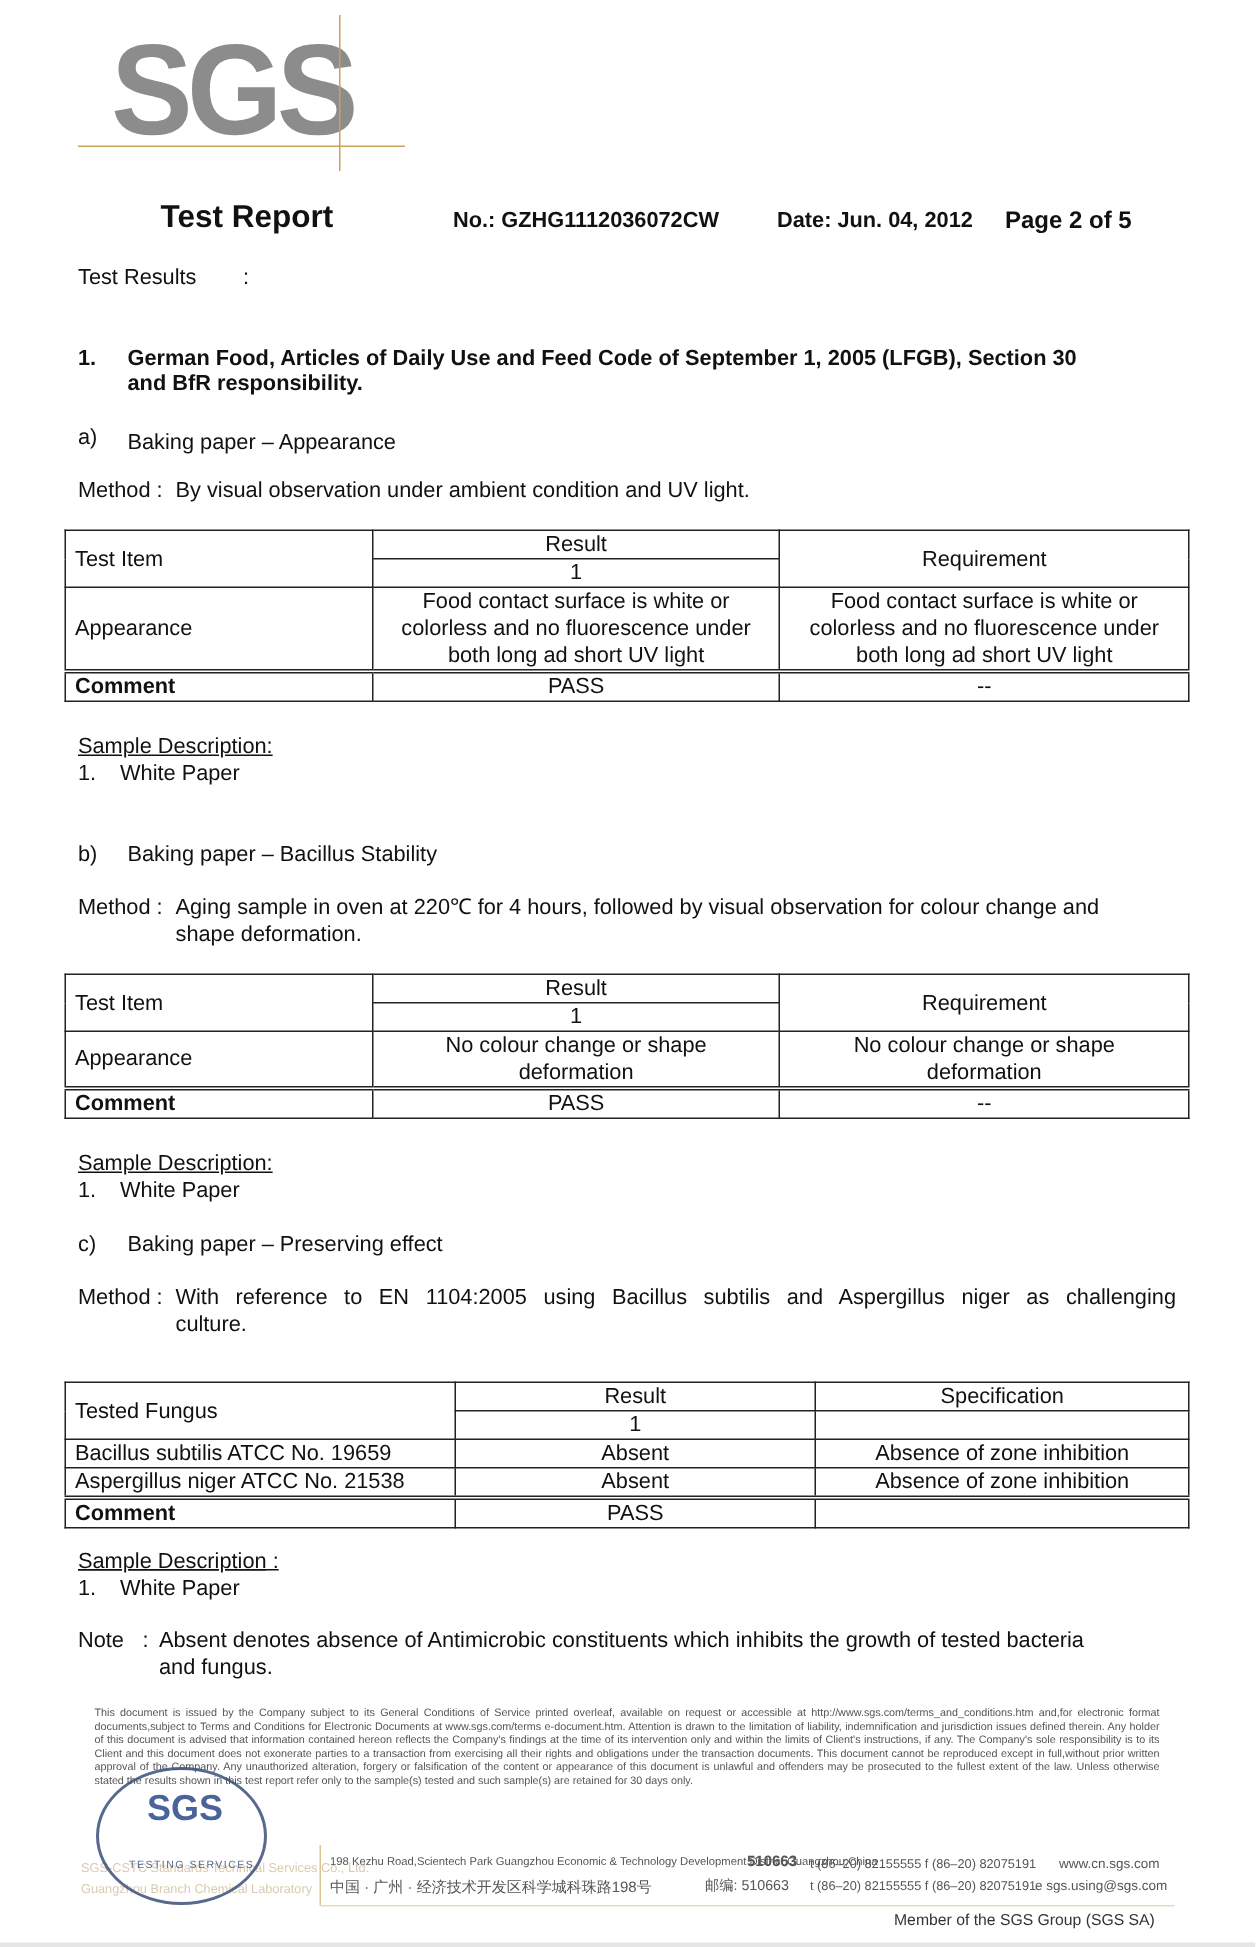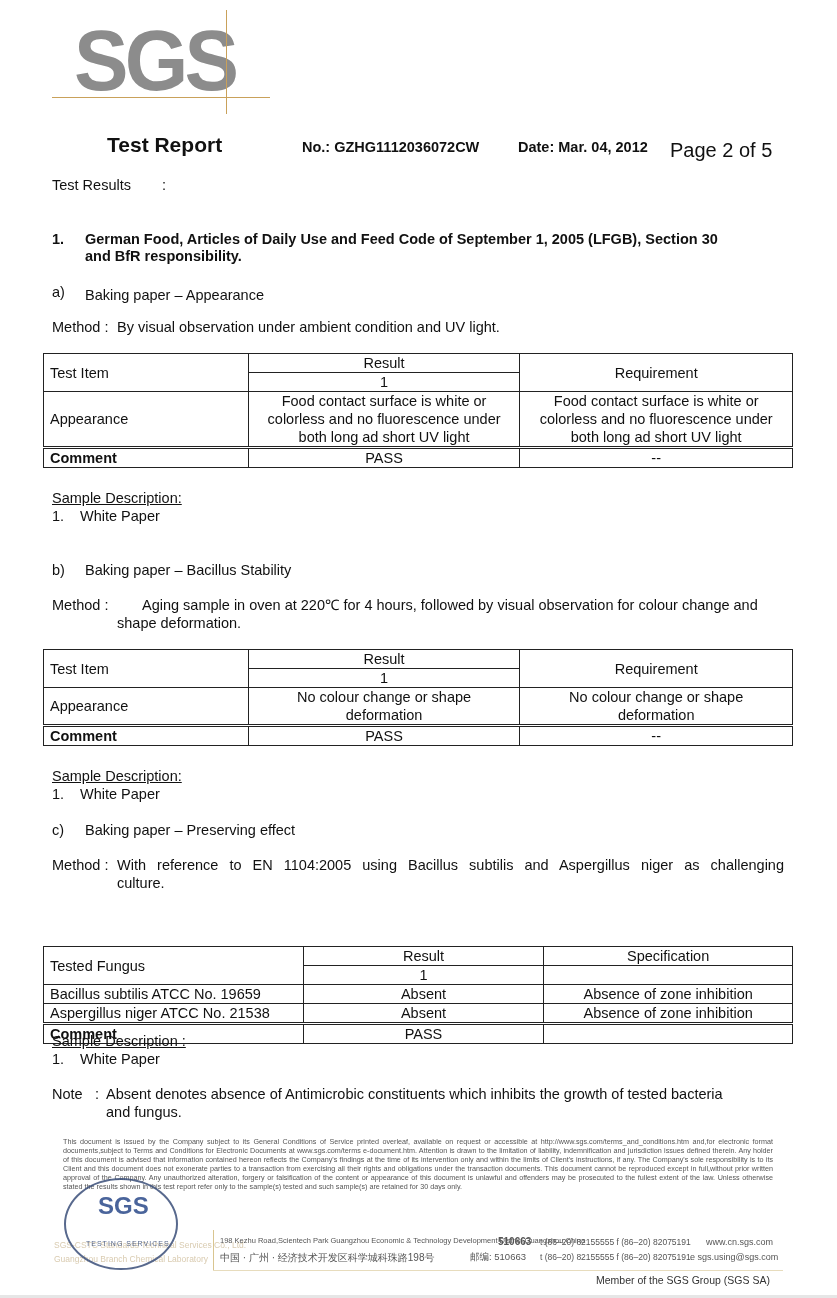--- a/index.html
+++ b/index.html
@@ -10,21 +10,21 @@
   .logo { left:52px; top:10px; width:220px; height:105px; }
   .logo-text { position:absolute; left:22px; top:2px; font-family:"Liberation Sans", sans-serif;
                font-weight:bold; font-size:86px; letter-spacing:-4px; color:#8c8c8c;
                transform:scaleX(0.95); transform-origin:left; line-height:96px; }
   .logo-hline { position:absolute; left:0; top:87px; width:218px; height:1px; background:#c9a15a; }
   .logo-vline { position:absolute; left:174px; top:0; width:1px; height:104px; background:#c9a15a; }
 
   .hdr-title { left:107px; top:133px; font-size:21px; font-weight:bold; }
   .hdr-no { left:302px; top:139px; font-size:14.5px; font-weight:bold; }
   .hdr-date { left:518px; top:139px; font-size:14.5px; font-weight:bold; }
-  .hdr-page { left:670px; top:139px; font-size:20px; font-weight:normal; }
+  .hdr-page { left:670px; top:139px; font-size:16px; font-weight:bold; }
 
   .txt { font-size:14.5px; line-height:18px; }
   .bold { font-weight:bold; }
   .u { text-decoration:underline; }
 
   table.rt { position:absolute; border-collapse:collapse; font-size:14.5px; }
   table.rt td { border:1px solid #222; padding:0 6px; line-height:18px; height:18px; }
   table.rt td.c { text-align:center; }
   table.rt tr.cmt td { border-top:3px double #222; font-weight:normal; }
   table.rt tr.cmt td.lbl { font-weight:bold; }
@@ -51,21 +51,21 @@
 <body>
 
 <div class="abs logo">
   <div class="logo-text">SGS</div>
   <div class="logo-hline"></div>
   <div class="logo-vline"></div>
 </div>
 
 <div class="abs hdr-title">Test Report</div>
 <div class="abs hdr-no">No.: GZHG1112036072CW</div>
-<div class="abs hdr-date">Date: Mar. 04, 2012</div>
+<div class="abs hdr-date">Date: Jun. 04, 2012</div>
 <div class="abs hdr-page">Page 2 of  5</div>
 
 <div class="abs txt" style="left:52px;top:176px;">Test Results</div>
 <div class="abs txt" style="left:162px;top:176px;">:</div>
 
 <div class="abs txt bold" style="left:52px;top:230px;">1.</div>
 <div class="abs txt bold" style="left:85px;top:230px;">German Food, Articles of Daily Use and Feed Code of September 1, 2005 (LFGB), Section 30</div>
 <div class="abs txt bold" style="left:85px;top:247px;">and BfR responsibility.</div>
 
 <div class="abs txt" style="left:52px;top:283px;">a)</div>
@@ -109,21 +109,21 @@
 </tbody>
   </table>
 
 <div class="abs txt u" style="left:52px;top:489px;">Sample Description:</div>
 <div class="abs txt" style="left:52px;top:507px;">1.</div>
 <div class="abs txt" style="left:80px;top:507px;">White Paper</div>
 
 <div class="abs txt" style="left:52px;top:561px;">b)</div>
 <div class="abs txt" style="left:85px;top:561px;">Baking paper – Bacillus Stability</div>
 <div class="abs txt" style="left:52px;top:596px;">Method :</div>
-<div class="abs txt" style="left:117px;top:596px;margin-left:25px;">Aging sample in oven at 220℃ for 4 hours, followed by visual observation for colour change and</div>
+<div class="abs txt" style="left:117px;top:596px;">Aging sample in oven at 220℃ for 4 hours, followed by visual observation for colour change and</div>
 <div class="abs txt" style="left:117px;top:614px;">shape deformation.</div>
 
 <table class="rt" style="left:43px;top:649px;width:750px;">
   <colgroup>
       <col style="width:205px">
       <col style="width:272px">
       <col style="width:273px">
     </colgroup>
   <tbody>
       <tr>
@@ -156,21 +156,21 @@
 <div class="abs txt u" style="left:52px;top:767px;">Sample Description:</div>
 <div class="abs txt" style="left:52px;top:785px;">1.</div>
 <div class="abs txt" style="left:80px;top:785px;">White Paper</div>
 
 <div class="abs txt" style="left:52px;top:821px;">c)</div>
 <div class="abs txt" style="left:85px;top:821px;">Baking paper – Preserving effect</div>
 <div class="abs txt" style="left:52px;top:856px;">Method :</div>
 <div class="abs txt" style="left:117px;top:856px;width:667px;text-align:justify;text-align-last:justify;">With reference to EN 1104:2005 using Bacillus subtilis and Aspergillus niger as challenging</div>
 <div class="abs txt" style="left:117px;top:874px;">culture.</div>
 
-<table class="rt" style="left:43px;top:946px;width:750px;">
+<table class="rt" style="left:43px;top:921px;width:750px;">
   <colgroup>
       <col style="width:260px">
       <col style="width:241px">
       <col style="width:249px">
     </colgroup>
   <tbody>
       <tr>
     <td rowspan="2">Tested Fungus</td>
     <td class="c">Result</td>
     <td class="c">Specification</td>

